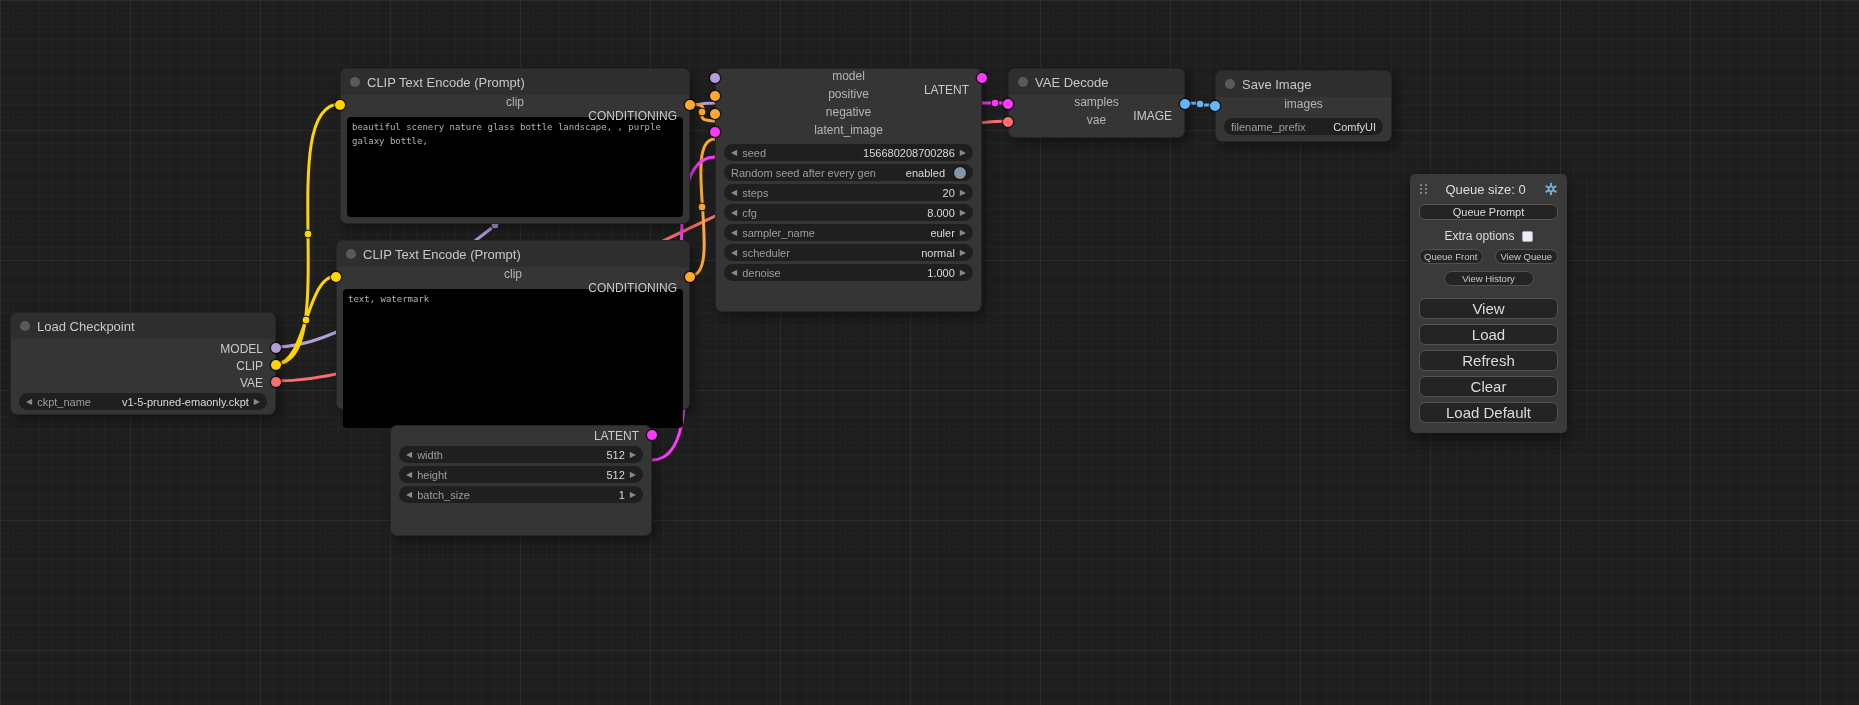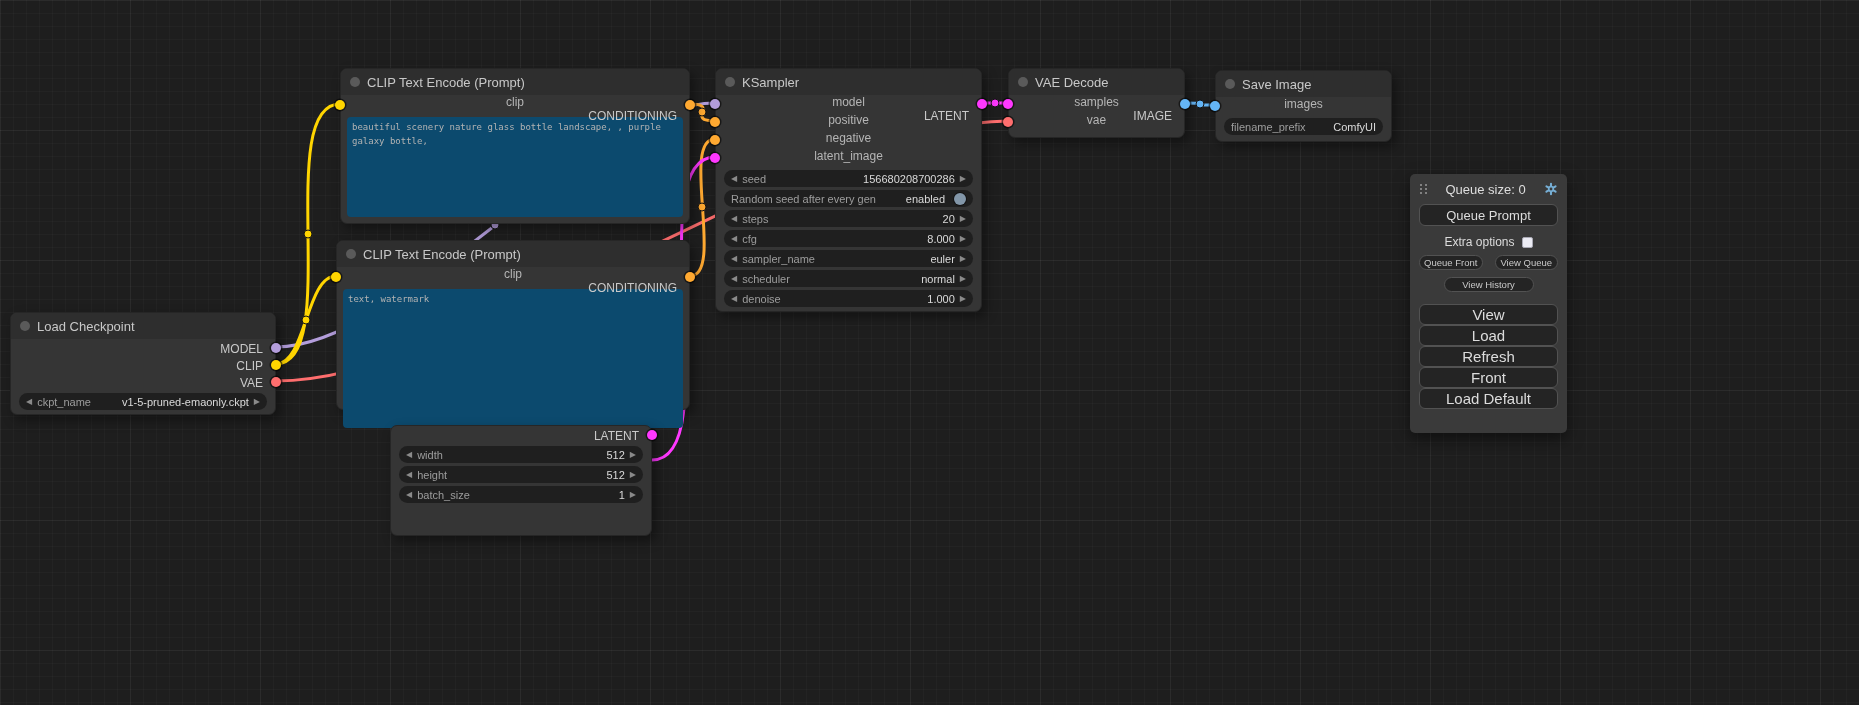--- a/index.html
+++ b/index.html
@@ -51,47 +51,47 @@
     height:17px; margin:3px 8px 0; background:#1f1f1f; border-radius:9px;
     display:flex; align-items:center; padding:0 7px; font-size:11px; gap:5px;
     white-space:nowrap; overflow:hidden;
   }
   .w-label { color:#9d9d9d; }
   .w-value { margin-left:auto; color:#dadada; }
   .arrow { color:#8a8a8a; font-size:8px; line-height:1; flex:none; }
   .knob { width:12px; height:12px; border-radius:50%; margin-left:4px; flex:none; box-shadow:0 0 0 1px rgba(0,0,0,0.4); }
 
   .prompt {
-    margin:2px 6px 0; background:#0c4a6e; border-radius:4px; padding:4px 5px;
+    margin:2px 6px 0; background:#000000; border-radius:4px; padding:4px 5px;
     font-family:"DejaVu Sans Mono", monospace; font-size:9px; line-height:1.5;
     color:#b3b3b3; overflow:hidden; white-space:pre-wrap; word-break:break-word;
   }
 
   
   .queue-panel {
     position:absolute; left:1410px; top:174px; width:157px;
-    background:#3a3a3a; border-radius:5px; padding:7px 9px 24px;
+    background:#3a3a3a; border-radius:5px; padding:7px 9px 10px;
     box-shadow:0 6px 16px rgba(0,0,0,0.5);
   }
   .qp-header { display:flex; align-items:center; height:16px; margin-bottom:7px; }
   .qp-title { flex:1; text-align:center; font-size:13px; color:#dedede; }
   .drag-handle { width:9px; height:12px; position:relative; flex:none; }
   .drag-handle::before {
     content:""; position:absolute; left:1px; top:1px; width:2px; height:2px; border-radius:50%;
     background:#9a9a9a;
     box-shadow:0 4px 0 #9a9a9a, 0 8px 0 #9a9a9a, 5px 0 0 #9a9a9a, 5px 4px 0 #9a9a9a, 5px 8px 0 #9a9a9a;
   }
   .gear-wrap { flex:none; width:15px; height:15px; display:flex; align-items:center; justify-content:center; }
 
   .btn {
     display:block; width:100%; background:#242424; border:1px solid #525252;
     border-radius:6px; color:#dcdcdc; font-family:inherit; text-align:center;
   }
-  .btn-lg { height:22px; font-size:13px; margin-bottom:9px; }
-  .btn-md { height:21px; font-size:15px; }
+  .btn-lg { height:16px; font-size:11px; margin-bottom:9px; }
+  .btn-md { height:21px; font-size:15px; margin-top:5px; }
   .btn-md.first { margin-top:12px; }
   .btn-sm { height:15px; font-size:9.5px; border-radius:8px; padding:0 4px; color:#c9c9c9; flex:1; }
   .extra-row { display:flex; align-items:center; justify-content:center; gap:7px; margin-bottom:6px; font-size:12px; color:#dcdcdc; }
   .checkbox { width:11px; height:11px; background:#ececf4; border:1px solid #a9a9b4; border-radius:2px; }
   .row2 { display:flex; gap:12px; margin-bottom:4px; }
   .row-center { text-align:center; margin-bottom:2px; }
   .row-center .btn-sm { display:inline-block; width:90px; flex:none; }
 </style>
 </head>
 <body>
@@ -191,24 +191,20 @@
     </div>
     <div class="widget combo">
       <span class="arrow">◀</span>
       <span class="w-label">batch_size</span>
       <span class="w-value">1</span>
       <span class="arrow">▶</span>
     </div>
   </div>
 
   <div class="node" style="left:715px; top:68px; width:267px; height:244px;">
-    <div class="node-title">
-      <span class="title-dot"></span>
-      <span class="title-text">KSampler</span>
-    </div>
     <div class="slot-row">
       <span class="dot in-dot" style="background: rgb(179, 157, 219);"></span>
       <span class="slot-label">model</span>
       <span class="slot-label out">LATENT</span>
       <span class="dot out-dot" style="background: rgb(255, 56, 255);"></span>
     </div>
     <div class="slot-row">
       <span class="dot in-dot" style="background: rgb(255, 169, 49);"></span>
       <span class="slot-label">positive</span>
     </div>
@@ -319,17 +315,17 @@
     <div class="row2">
       <button class="btn btn-sm">Queue Front</button>
       <button class="btn btn-sm">View Queue</button>
     </div>
     <div class="row-center">
       <button class="btn btn-sm">View History</button>
     </div>
     <button class="btn btn-md first">View</button>
     <button class="btn btn-md">Load</button>
     <button class="btn btn-md">Refresh</button>
-    <button class="btn btn-md">Front</button>
+    <button class="btn btn-md">Clear</button>
     <button class="btn btn-md">Load Default</button>
   </div>
 
 </div>
 
 </body></html>

